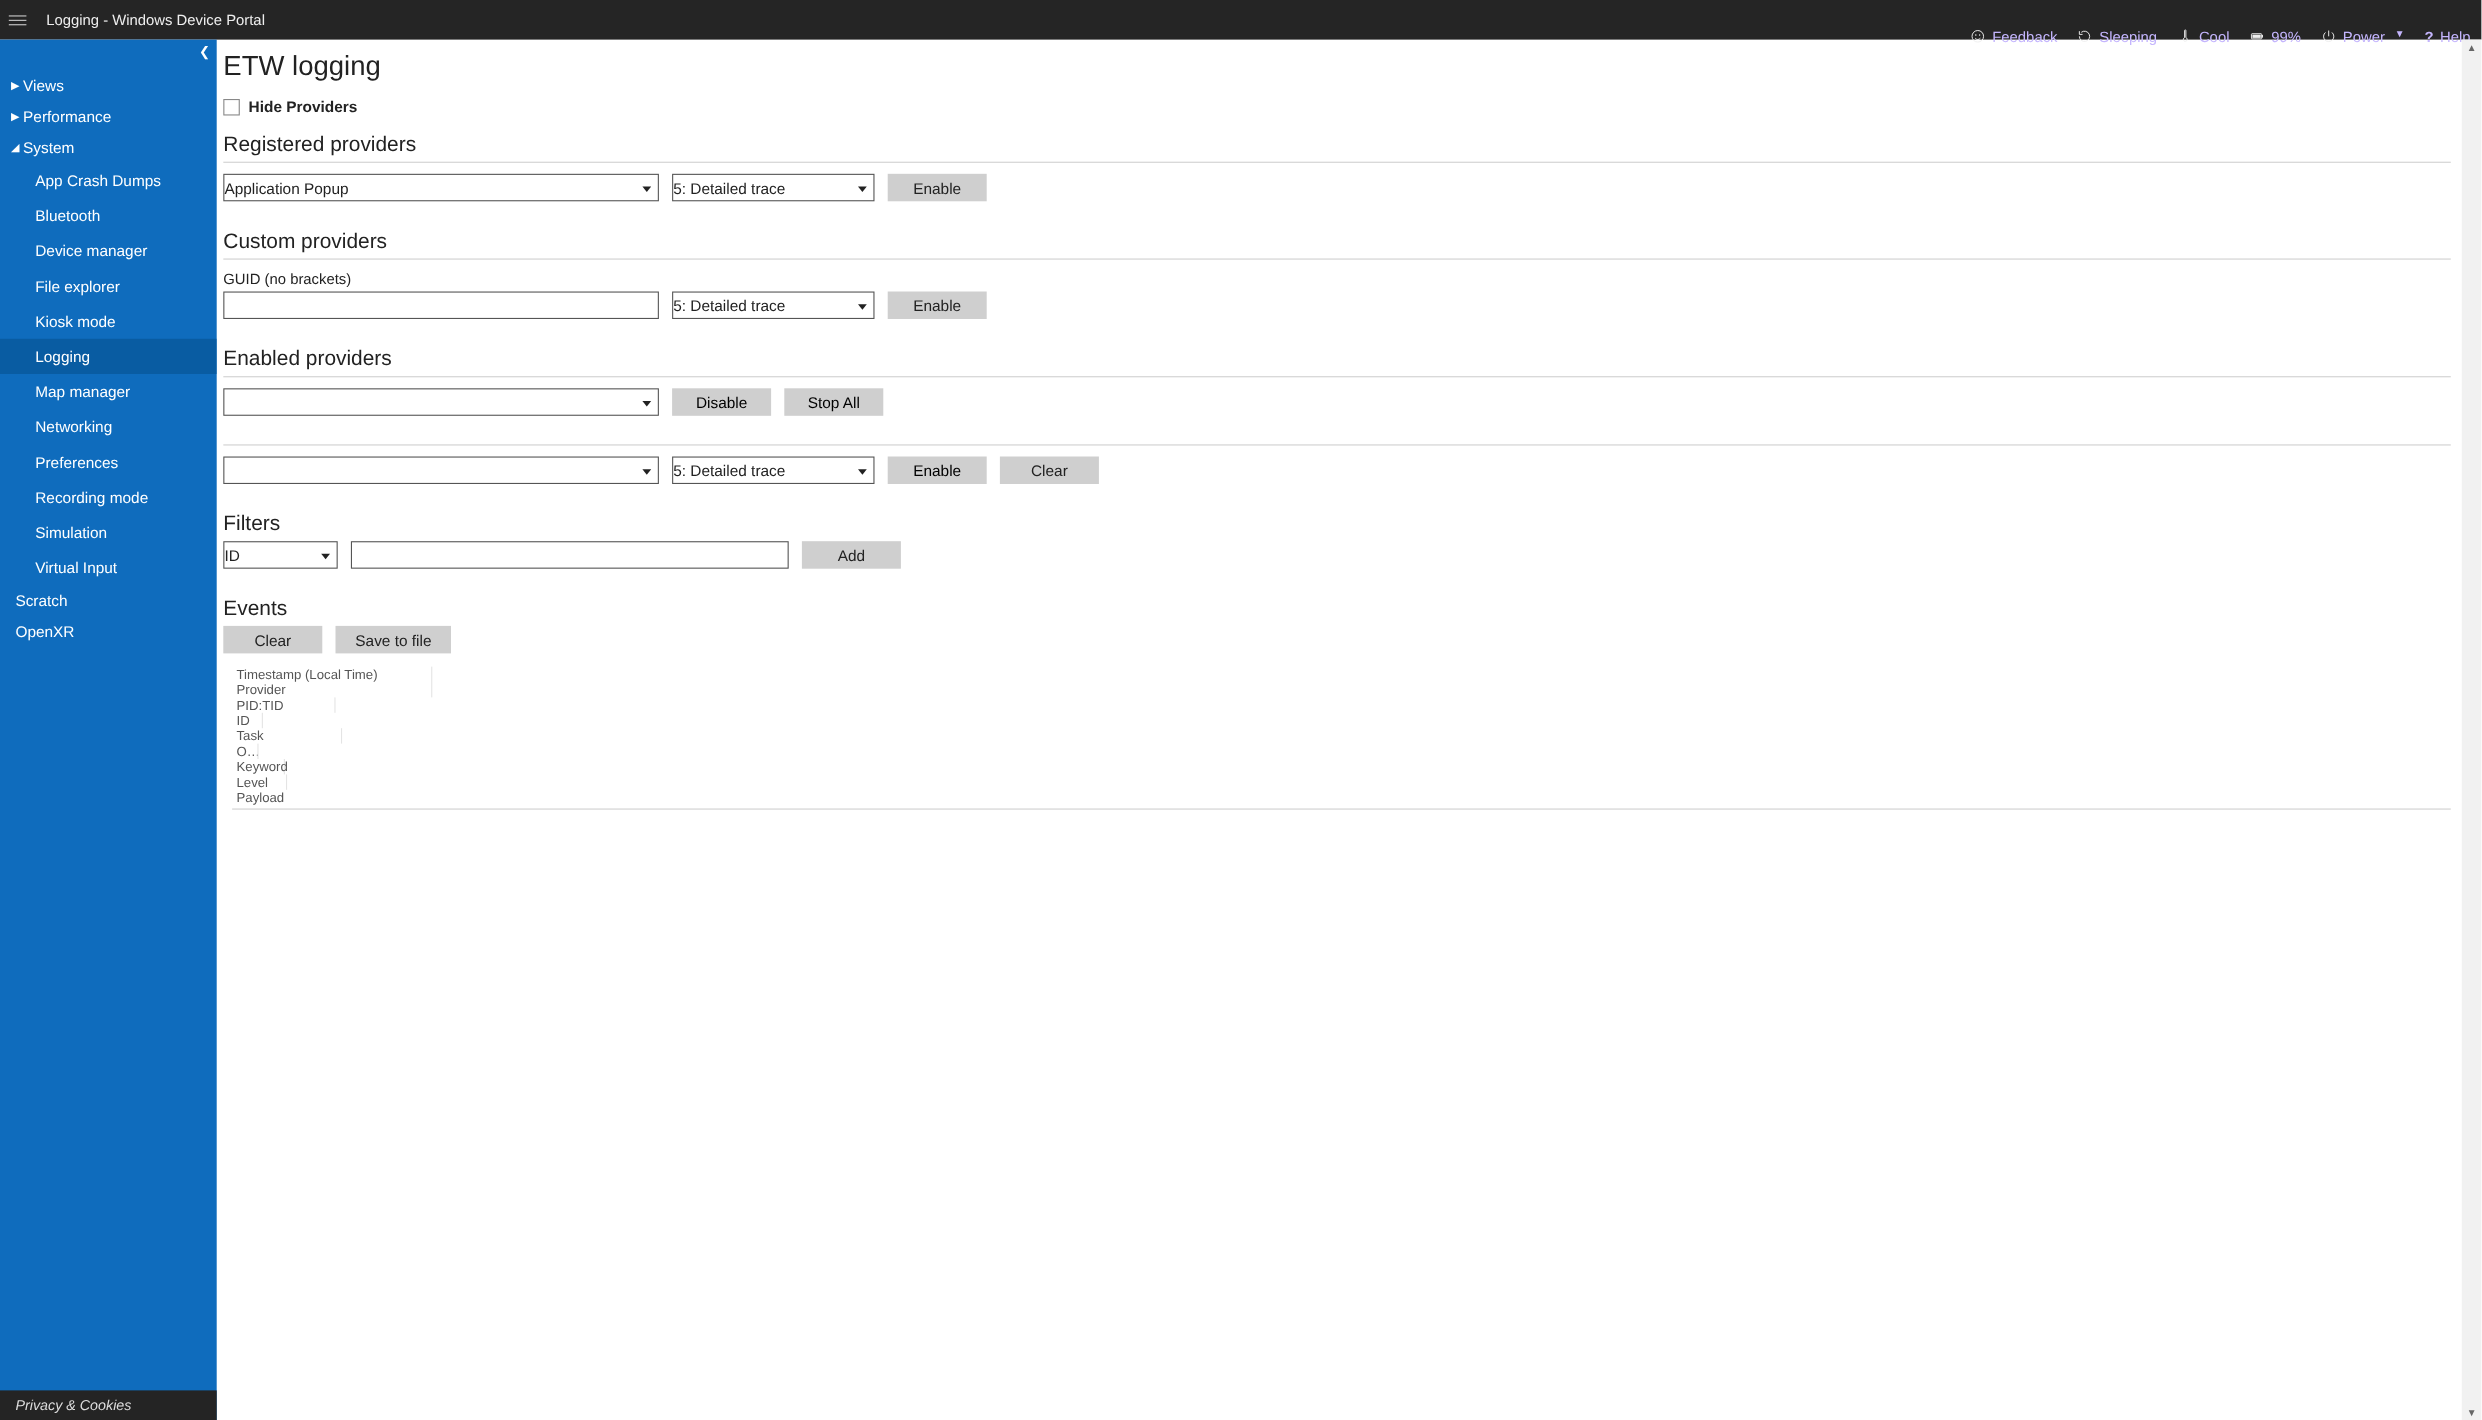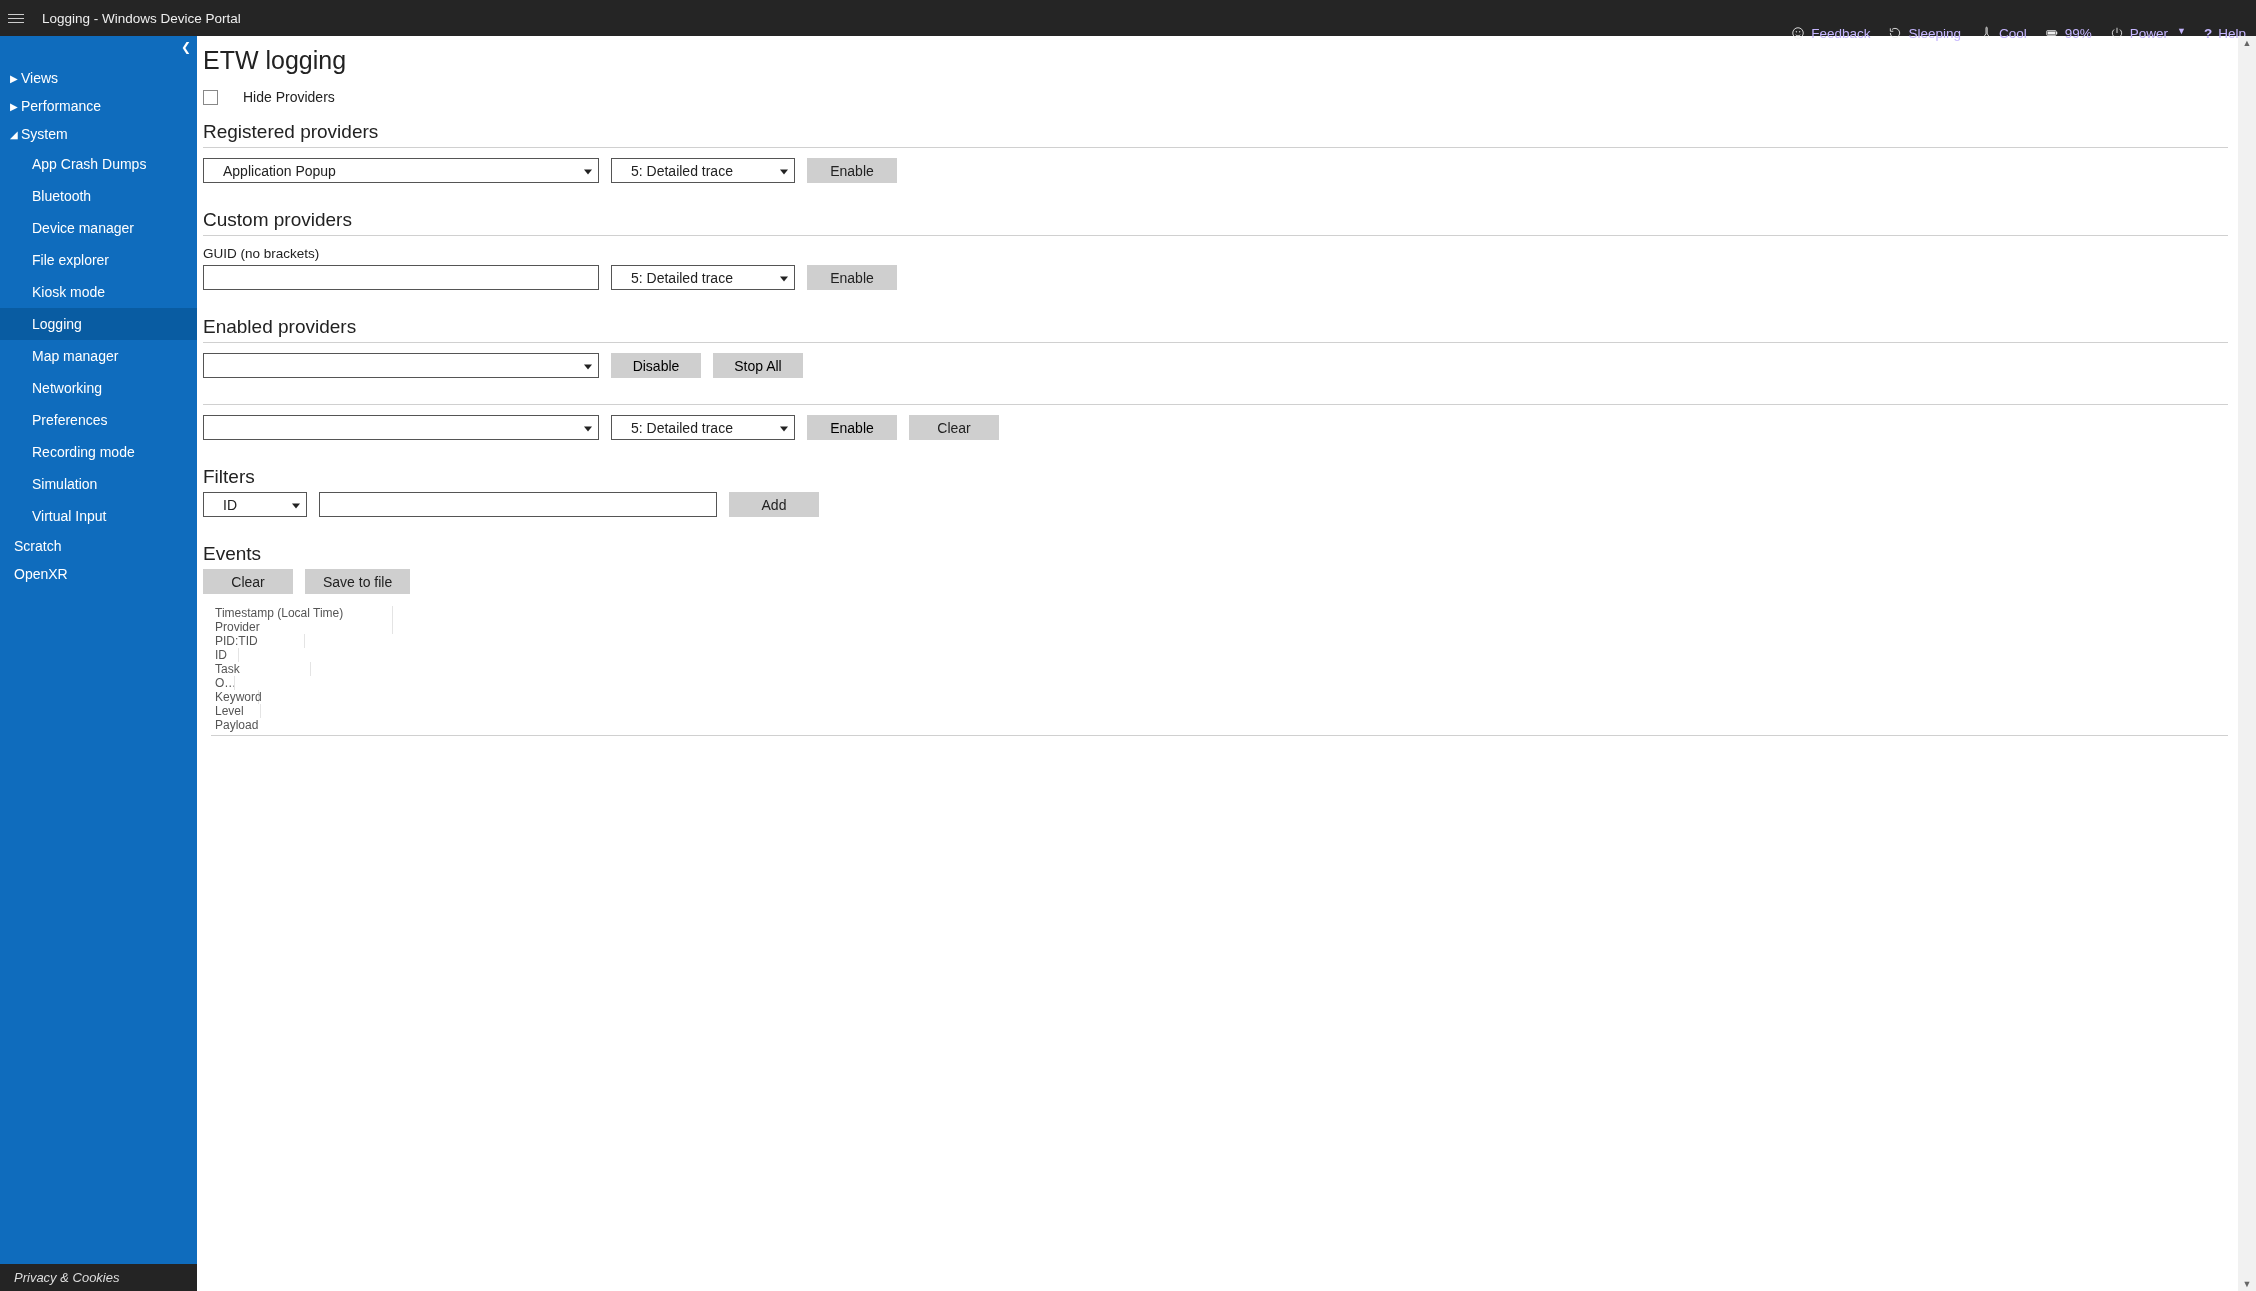--- a/index.html
+++ b/index.html
@@ -37,32 +37,32 @@
   .nav-top { padding:6px 14px; cursor:pointer; }
   .sidebar-footer { background:#242424; color:#ddd; font-style:italic; font-size:13px; padding:6px 14px; cursor:pointer;}
 
   
   .main-col { flex:1; display:flex; min-width:0; }
   .content { flex:1; overflow-y:auto; padding:6px 4px 40px 6px; }
   .vscroll { width:18px; background:#f1f1f1; display:flex; flex-direction:column; align-items:center; justify-content:space-between; padding:2px 0;}
   .vscroll .arrow { font-size:9px; color:#666; cursor:pointer;}
 
   h1.page-title { font-size:25px; font-weight:400; margin:4px 0 14px 0; }
-  .checkbox-row { display:flex; align-items:center; gap:25px; margin-bottom:16px;}
+  .checkbox-row { display:flex; align-items:center; gap:8px; margin-bottom:16px;font-weight:bold;}
   .checkbox-box { width:15px; height:15px; border:1px solid #888; background:#fff; cursor:pointer;}
   .checkbox-label { font-size:14px; }
 
   h2.section-head { font-size:19px; font-weight:400; margin-top:8px; margin-bottom:4px;}
   hr.sep { border:none; border-top:1px solid #d0d0d0; margin-bottom:10px; margin-right:6px;}
 
   .row { display:flex; gap:12px; align-items:center; margin-bottom:26px;}
 
   .select, .textinput {
     height:25px; border:1px solid #555; background:#fff;
-    font-size:14px; padding:2px 22px 2px 19px; position:relative;
+    font-size:14px; padding:2px 22px 2px 0; position:relative;
     display:flex; align-items:center; cursor:pointer;
   }
   .select::after {
     content:""; position:absolute; right:6px; top:50%; transform:translateY(-30%);
     border-left:4px solid transparent; border-right:4px solid transparent; border-top:5px solid #222;
   }
   .textinput { cursor:text; padding-right:6px;}
   .w396 { width:396px; }
   .w184 { width:184px; }
   .w104 { width:104px; }

